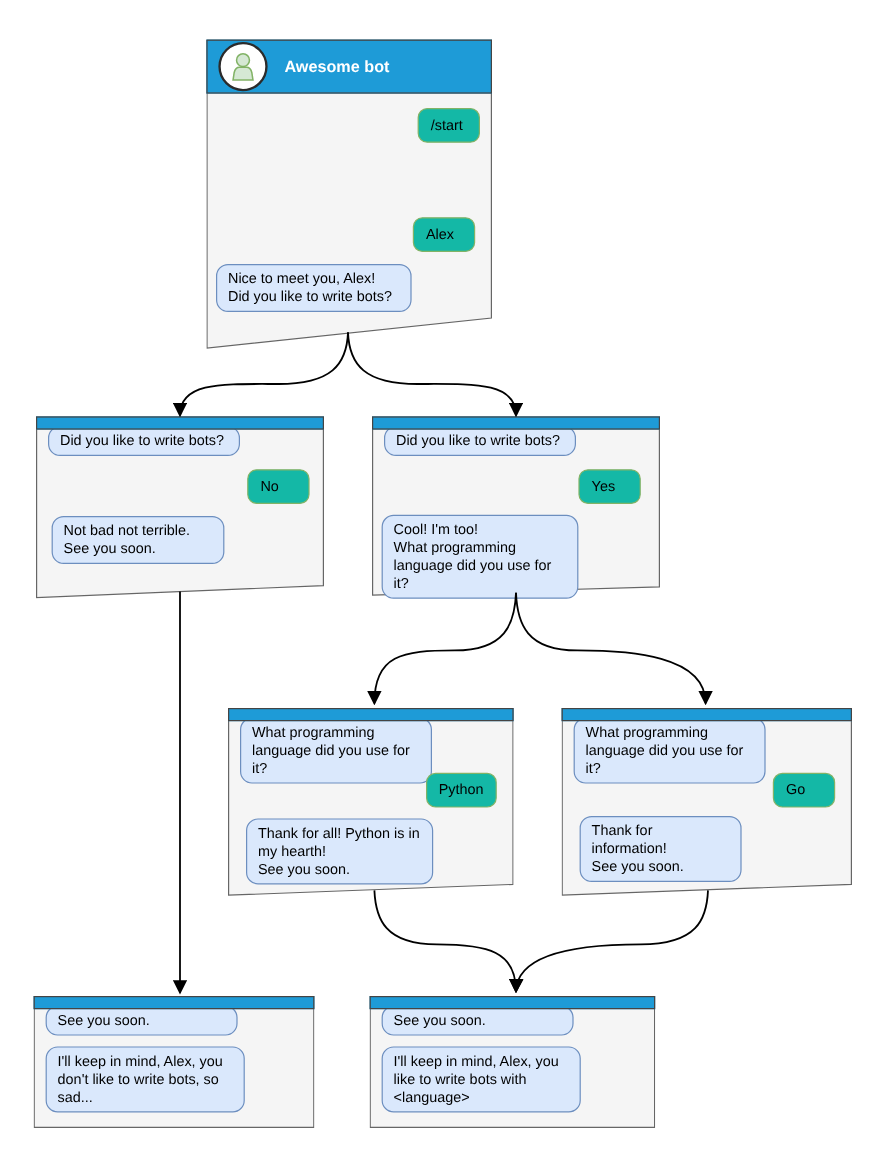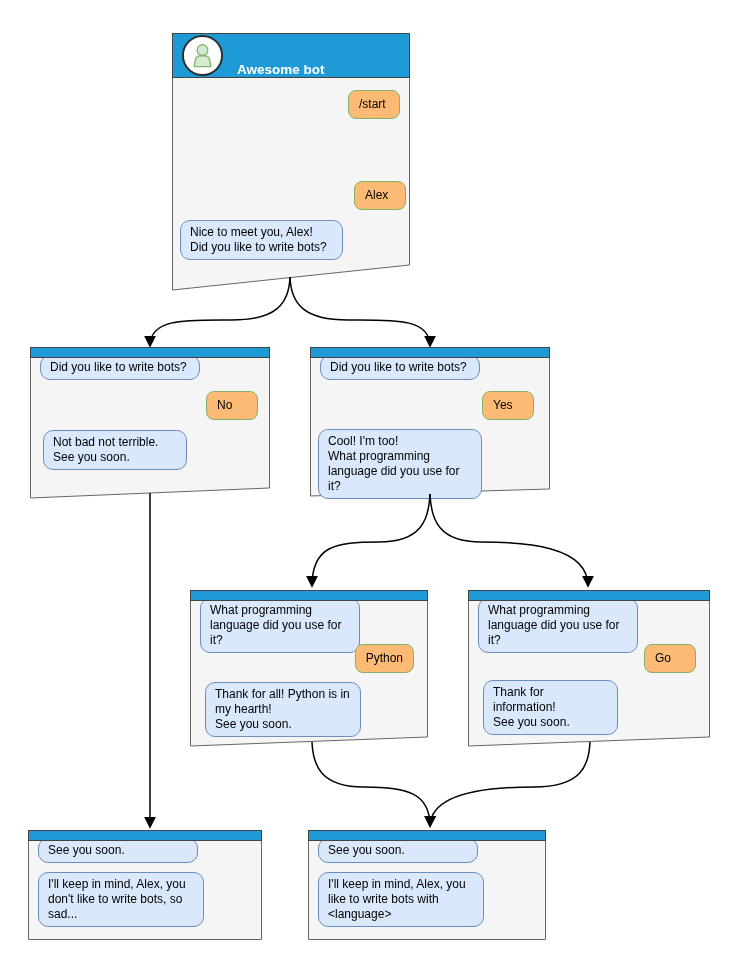--- a/index.html
+++ b/index.html
@@ -11,48 +11,48 @@
   .window .shape{position:absolute;left:0;top:0;z-index:0;}
   .bubble{
     position:absolute;z-index:1;box-sizing:border-box;
     font-size:12px;line-height:1.25;color:#000;
     white-space:pre-line;border-radius:10px;
   }
   .bubble.bot{
     background:#DAE8FC;border:1px solid #6C8EBF;padding:4px 9px;
   }
   .bubble.user{
-    background:#fdba74;border:1px solid #82B366;padding:6px 10px;
+    background:#14b8a6;border:1px solid #82B366;padding:6px 10px;
     min-width:52px;border-radius:8px;
   }
   .mini-header{
     position:absolute;left:0;top:0;right:0;height:11px;z-index:3;
     background:#1E9BD7;border:1px solid #444;box-sizing:border-box;
   }
   .main-header{
     position:absolute;left:0;top:0;right:0;height:45px;z-index:3;
     background:#1E9BD7;border:1px solid #444;box-sizing:border-box;
-    display:flex;align-items:flex-end;
+    display:flex;align-items:center;
   }
   .avatar{display:inline-flex;margin-left:8px;}
   .window-title{color:#fff;font-weight:bold;font-size:13.5px;margin-left:13px;}
   .connectors{position:absolute;left:0;top:0;z-index:5;pointer-events:none;}
   .connector{stroke:#000;stroke-width:1.5;fill:none;}
 </style>
 </head>
 <body>
 
 <div class="canvas">
 
   <div class="window" style="left:172px;top:33px;width:238px;height:260px;">
     <svg class="shape" width="238" height="260" viewBox="0 0 238 260">
       <polygon points="0.5,0.5 237.5,0.5 237.5,232 0.5,257" fill="#F5F5F5" stroke="#666666"></polygon>
     </svg>
     <div class="bubble user" style="right:10px;top:57px;">/start</div>
-    <div class="bubble user" style="right:4px;top:148px;">Alex</div>
+    <div class="bubble user" style="right:14px;top:148px;">Alex</div>
     <div class="bubble bot" style="left:8px;top:187px;width:163px;">Nice to meet you, Alex!
 Did you like to write bots?</div>
     <div class="main-header">
       <span class="avatar">
         <svg width="43" height="43" viewBox="0 0 44 44">
           <circle cx="22" cy="22" r="20" fill="#ffffff" stroke="#2b2b2b" stroke-width="2"></circle>
           <circle cx="22" cy="16.5" r="5.5" fill="#D5E8D4" stroke="#82B366" stroke-width="1.3"></circle>
           <path d="M13.5,33.5 L14.5,27 Q15.5,22.5 19,22.5 L25,22.5 Q28.5,22.5 29.5,27 L30.5,33.5 Z" fill="#D5E8D4" stroke="#82B366" stroke-width="1.3"></path>
         </svg>
       </span>

